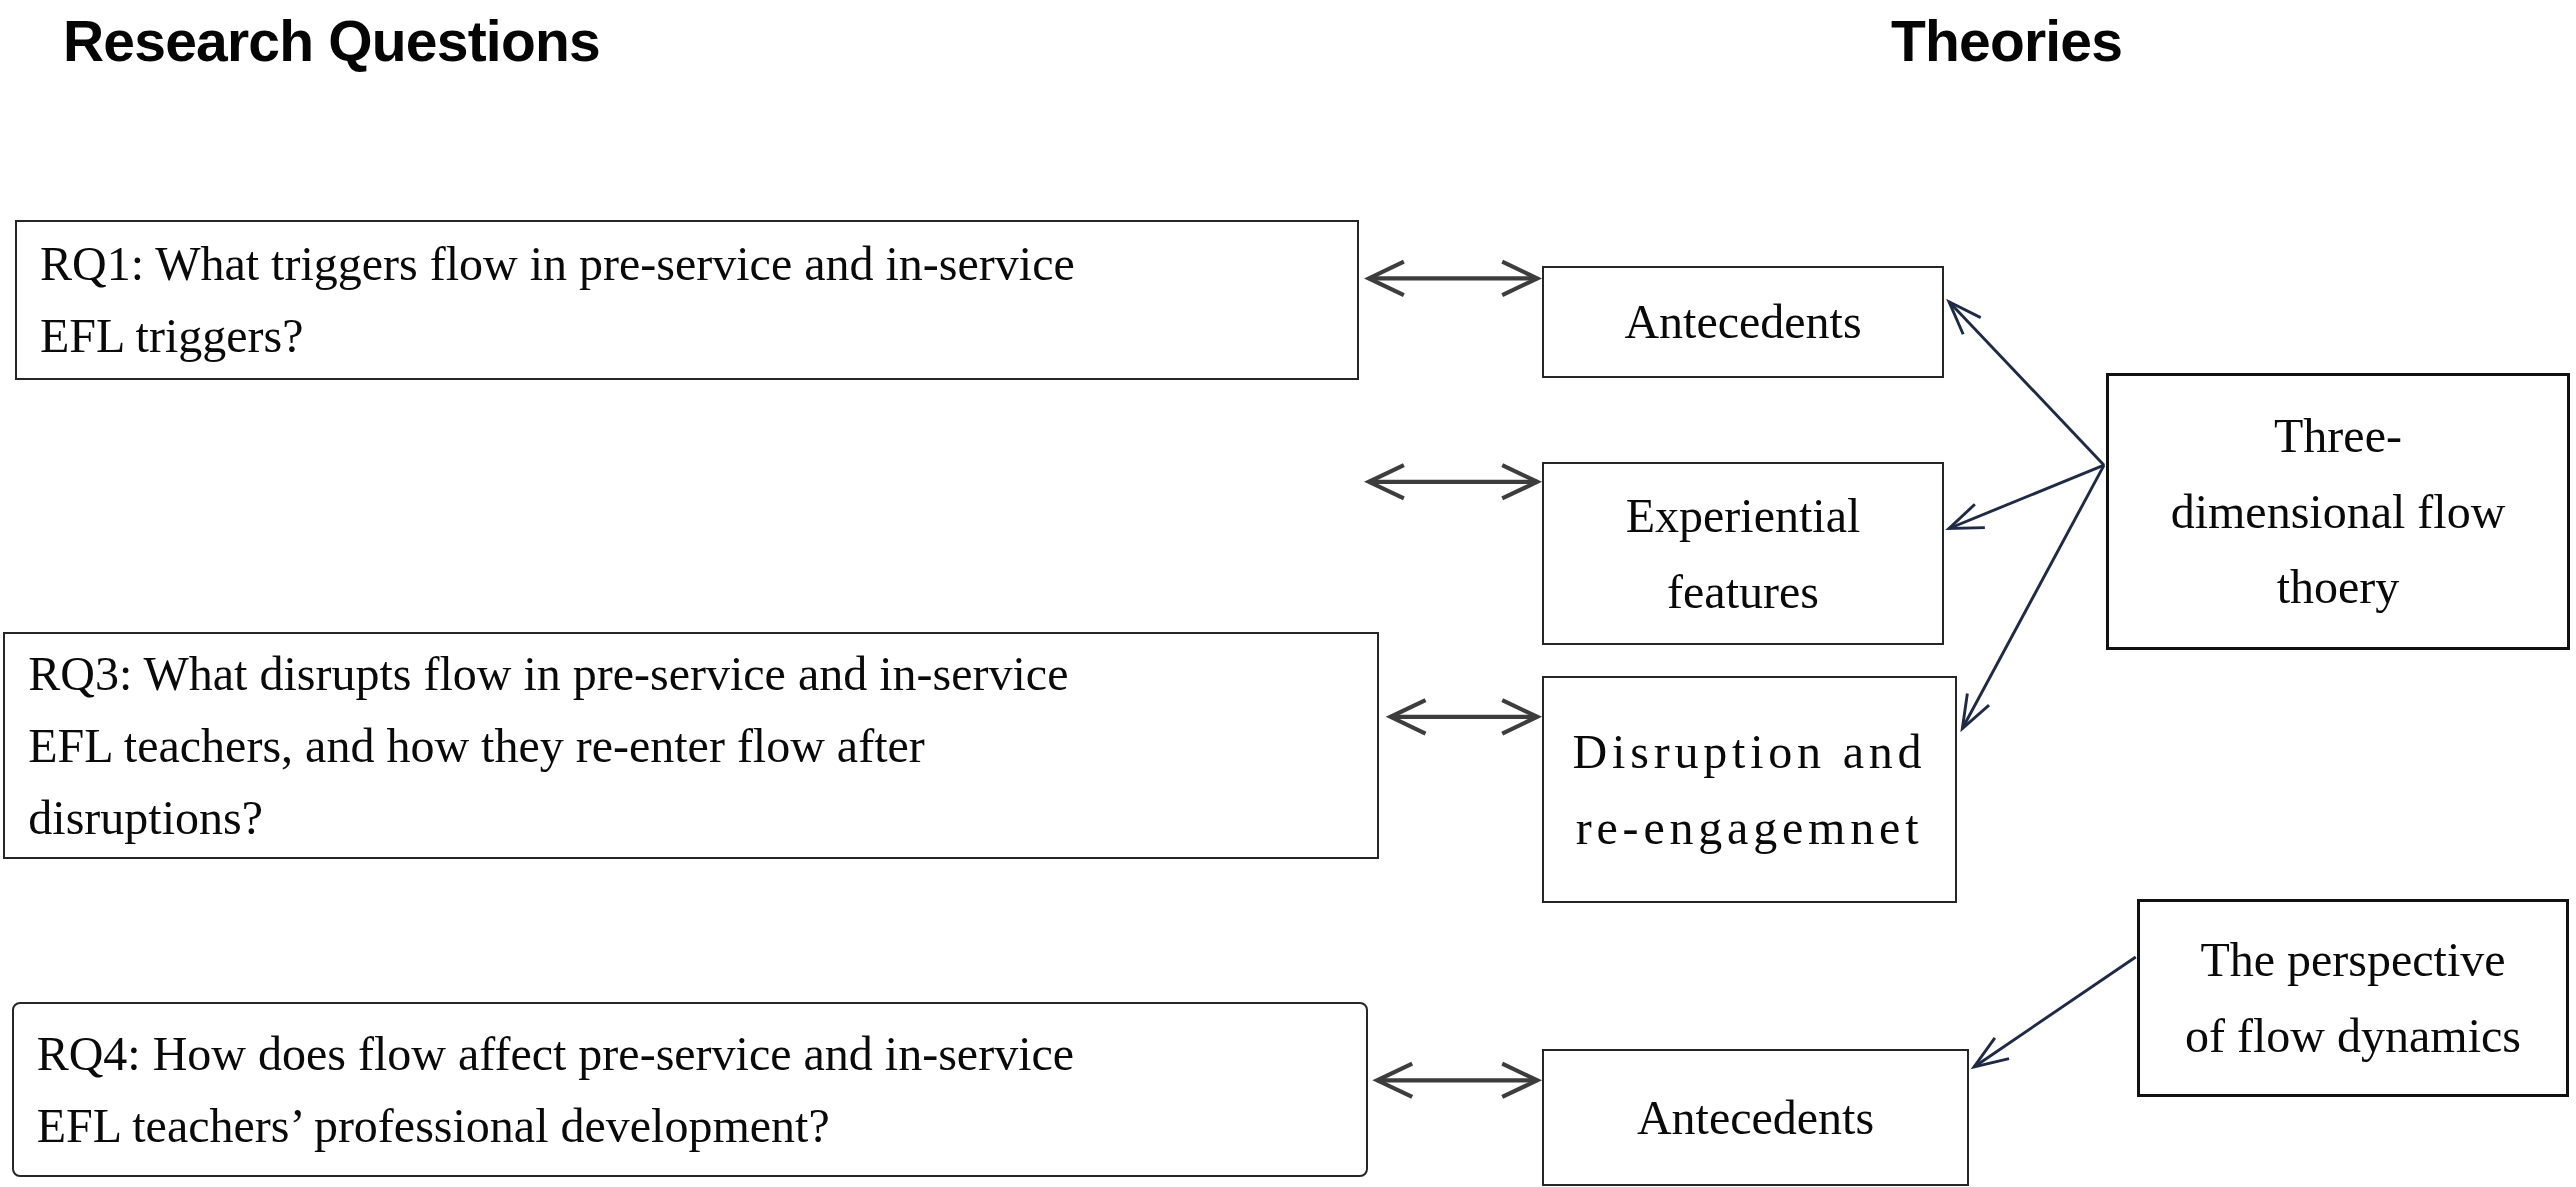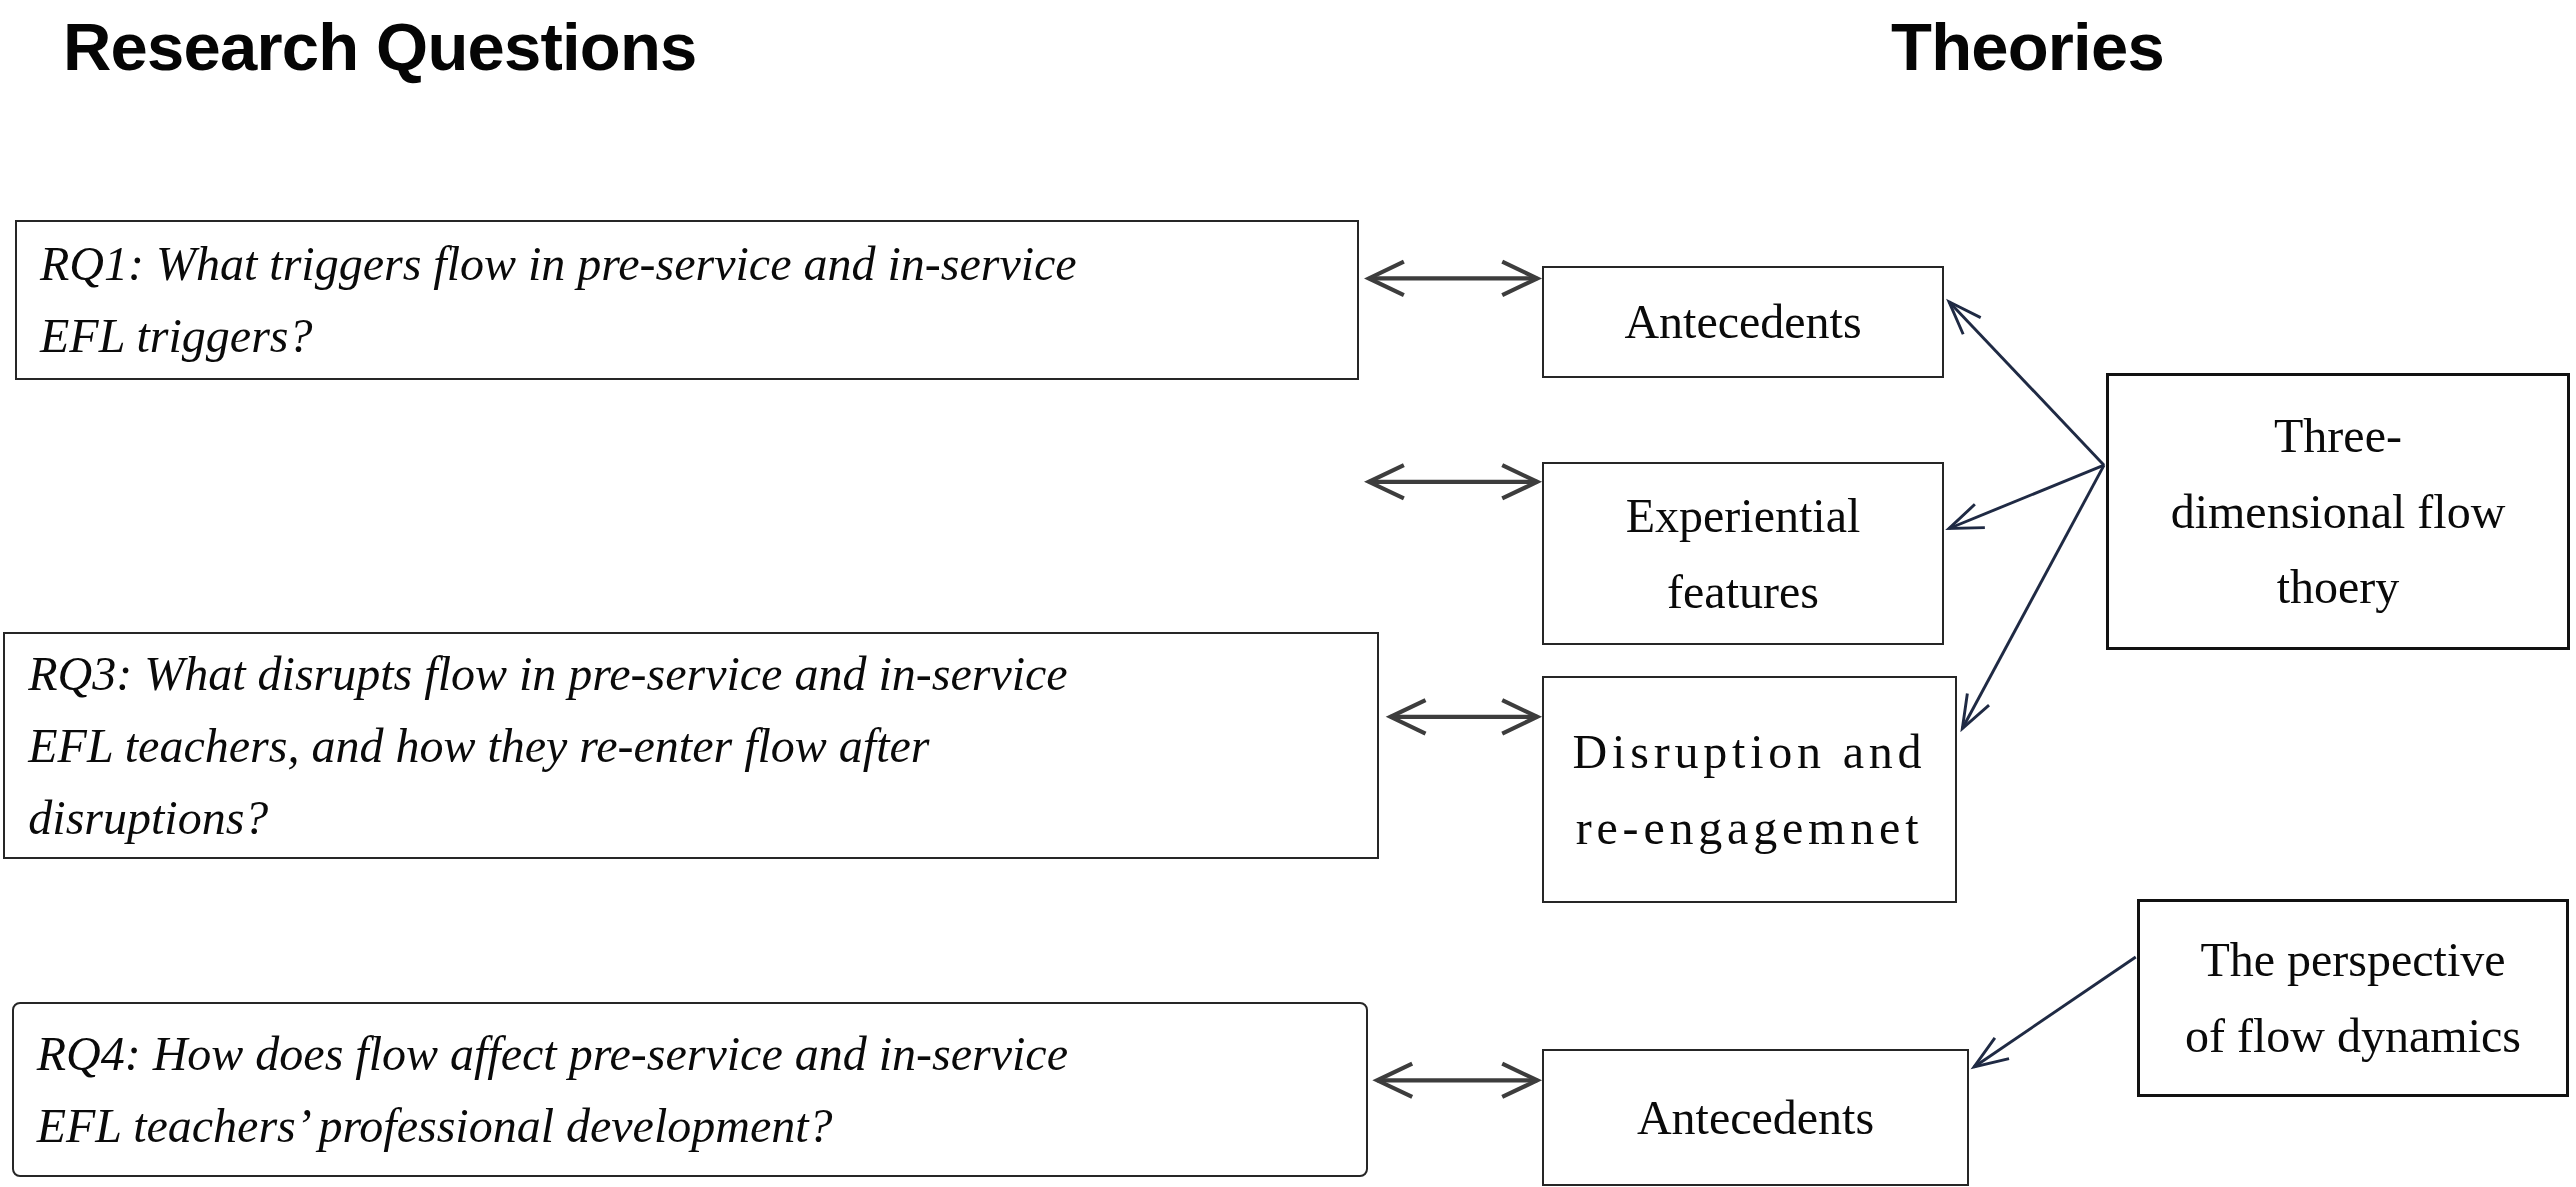--- a/index.html
+++ b/index.html
@@ -8,21 +8,21 @@
     width:2576px;height:1187px;
     background:#ffffff;
     font-family:"Liberation Serif", serif;
     color:#0a0a0a;
     overflow:hidden;
   }
   .title{
     position:absolute;
     font-family:"Liberation Sans", sans-serif;
     font-weight:700;
-    font-size:67px;
+    font-size:57px;
     letter-spacing:-0.8px;
     color:#050505;
     white-space:nowrap;
   }
   #title-left{left:63px;top:8.3px;}
   #title-right{left:1891px;top:8.3px;}
 
   .box{
     position:absolute;
     background:#ffffff;
@@ -31,21 +31,20 @@
     display:flex;
     flex-direction:column;
     justify-content:center;
     font-size:48px;
     line-height:1.5;
   }
   .rq{
     align-items:flex-start;
     text-align:center;
     padding:5px 23px;
-    font-style:italic;
   }
   .mid, .theory{
     align-items:center;
     text-align:center;
     padding:3.3px 8.3px;
     line-height:1.58;
     margin-top:44px;
   }
   .theory{border-width:3.3px;border-color:#111111;}
   .ln{display:block;}

